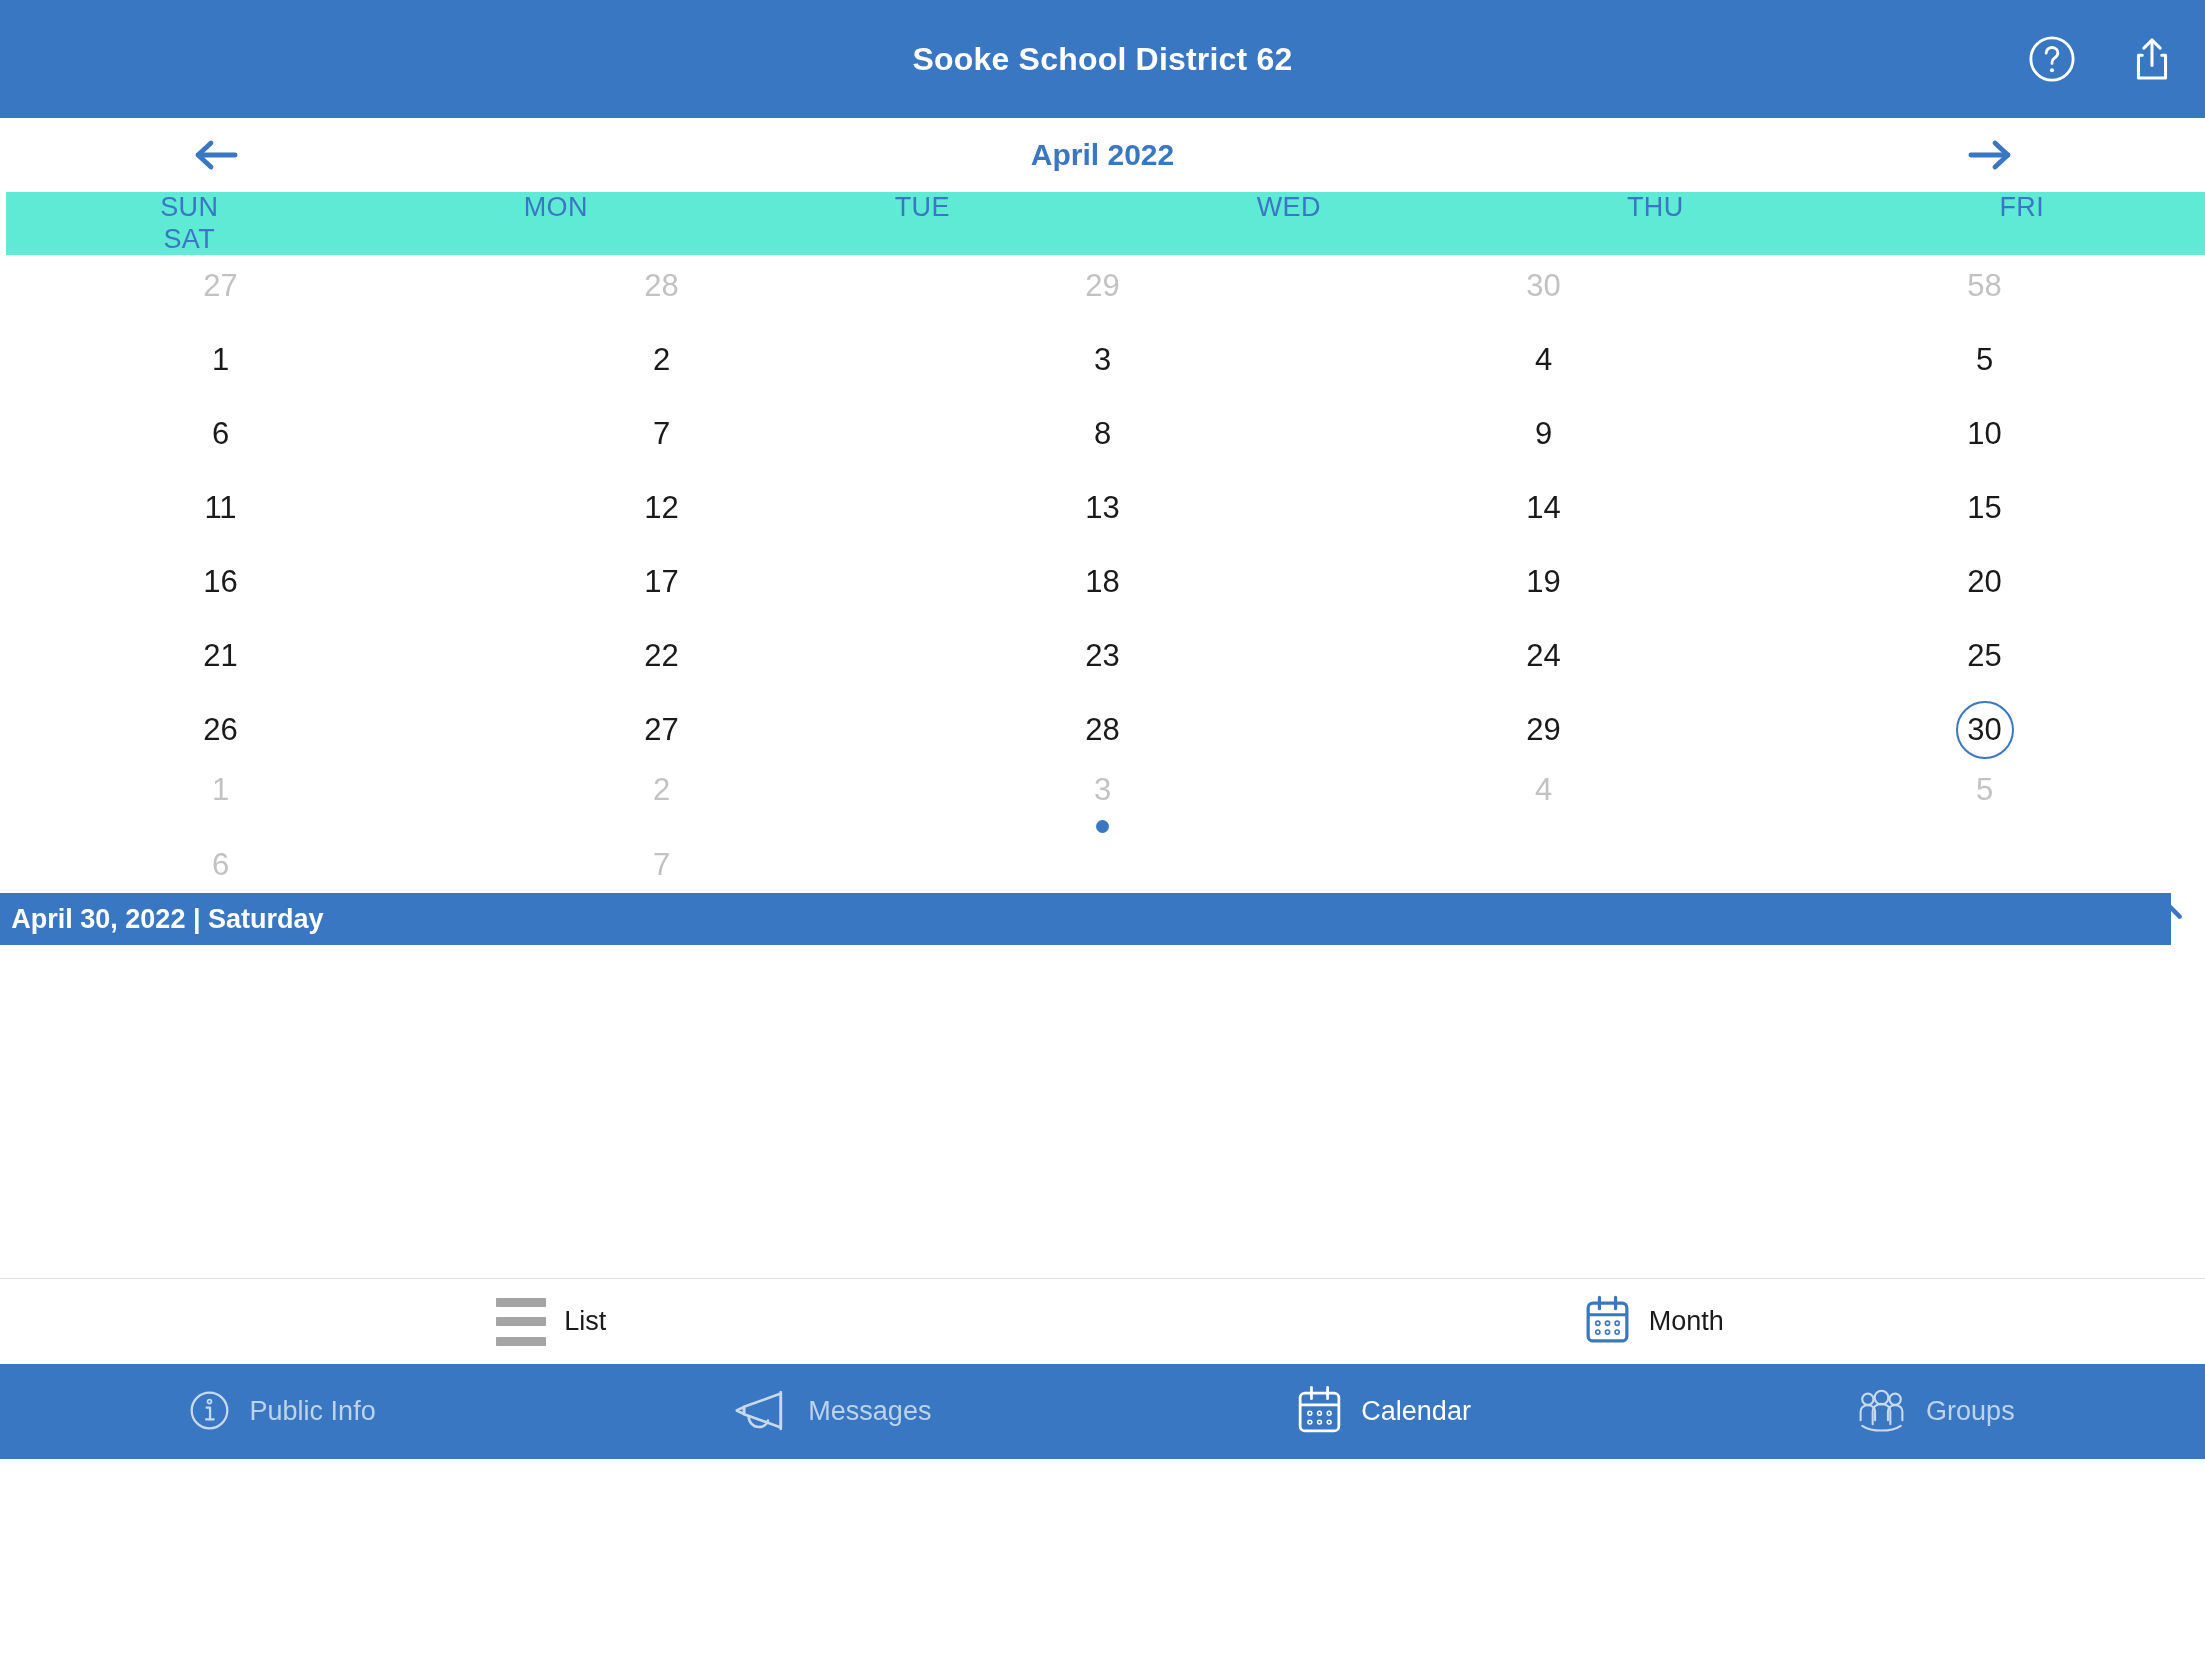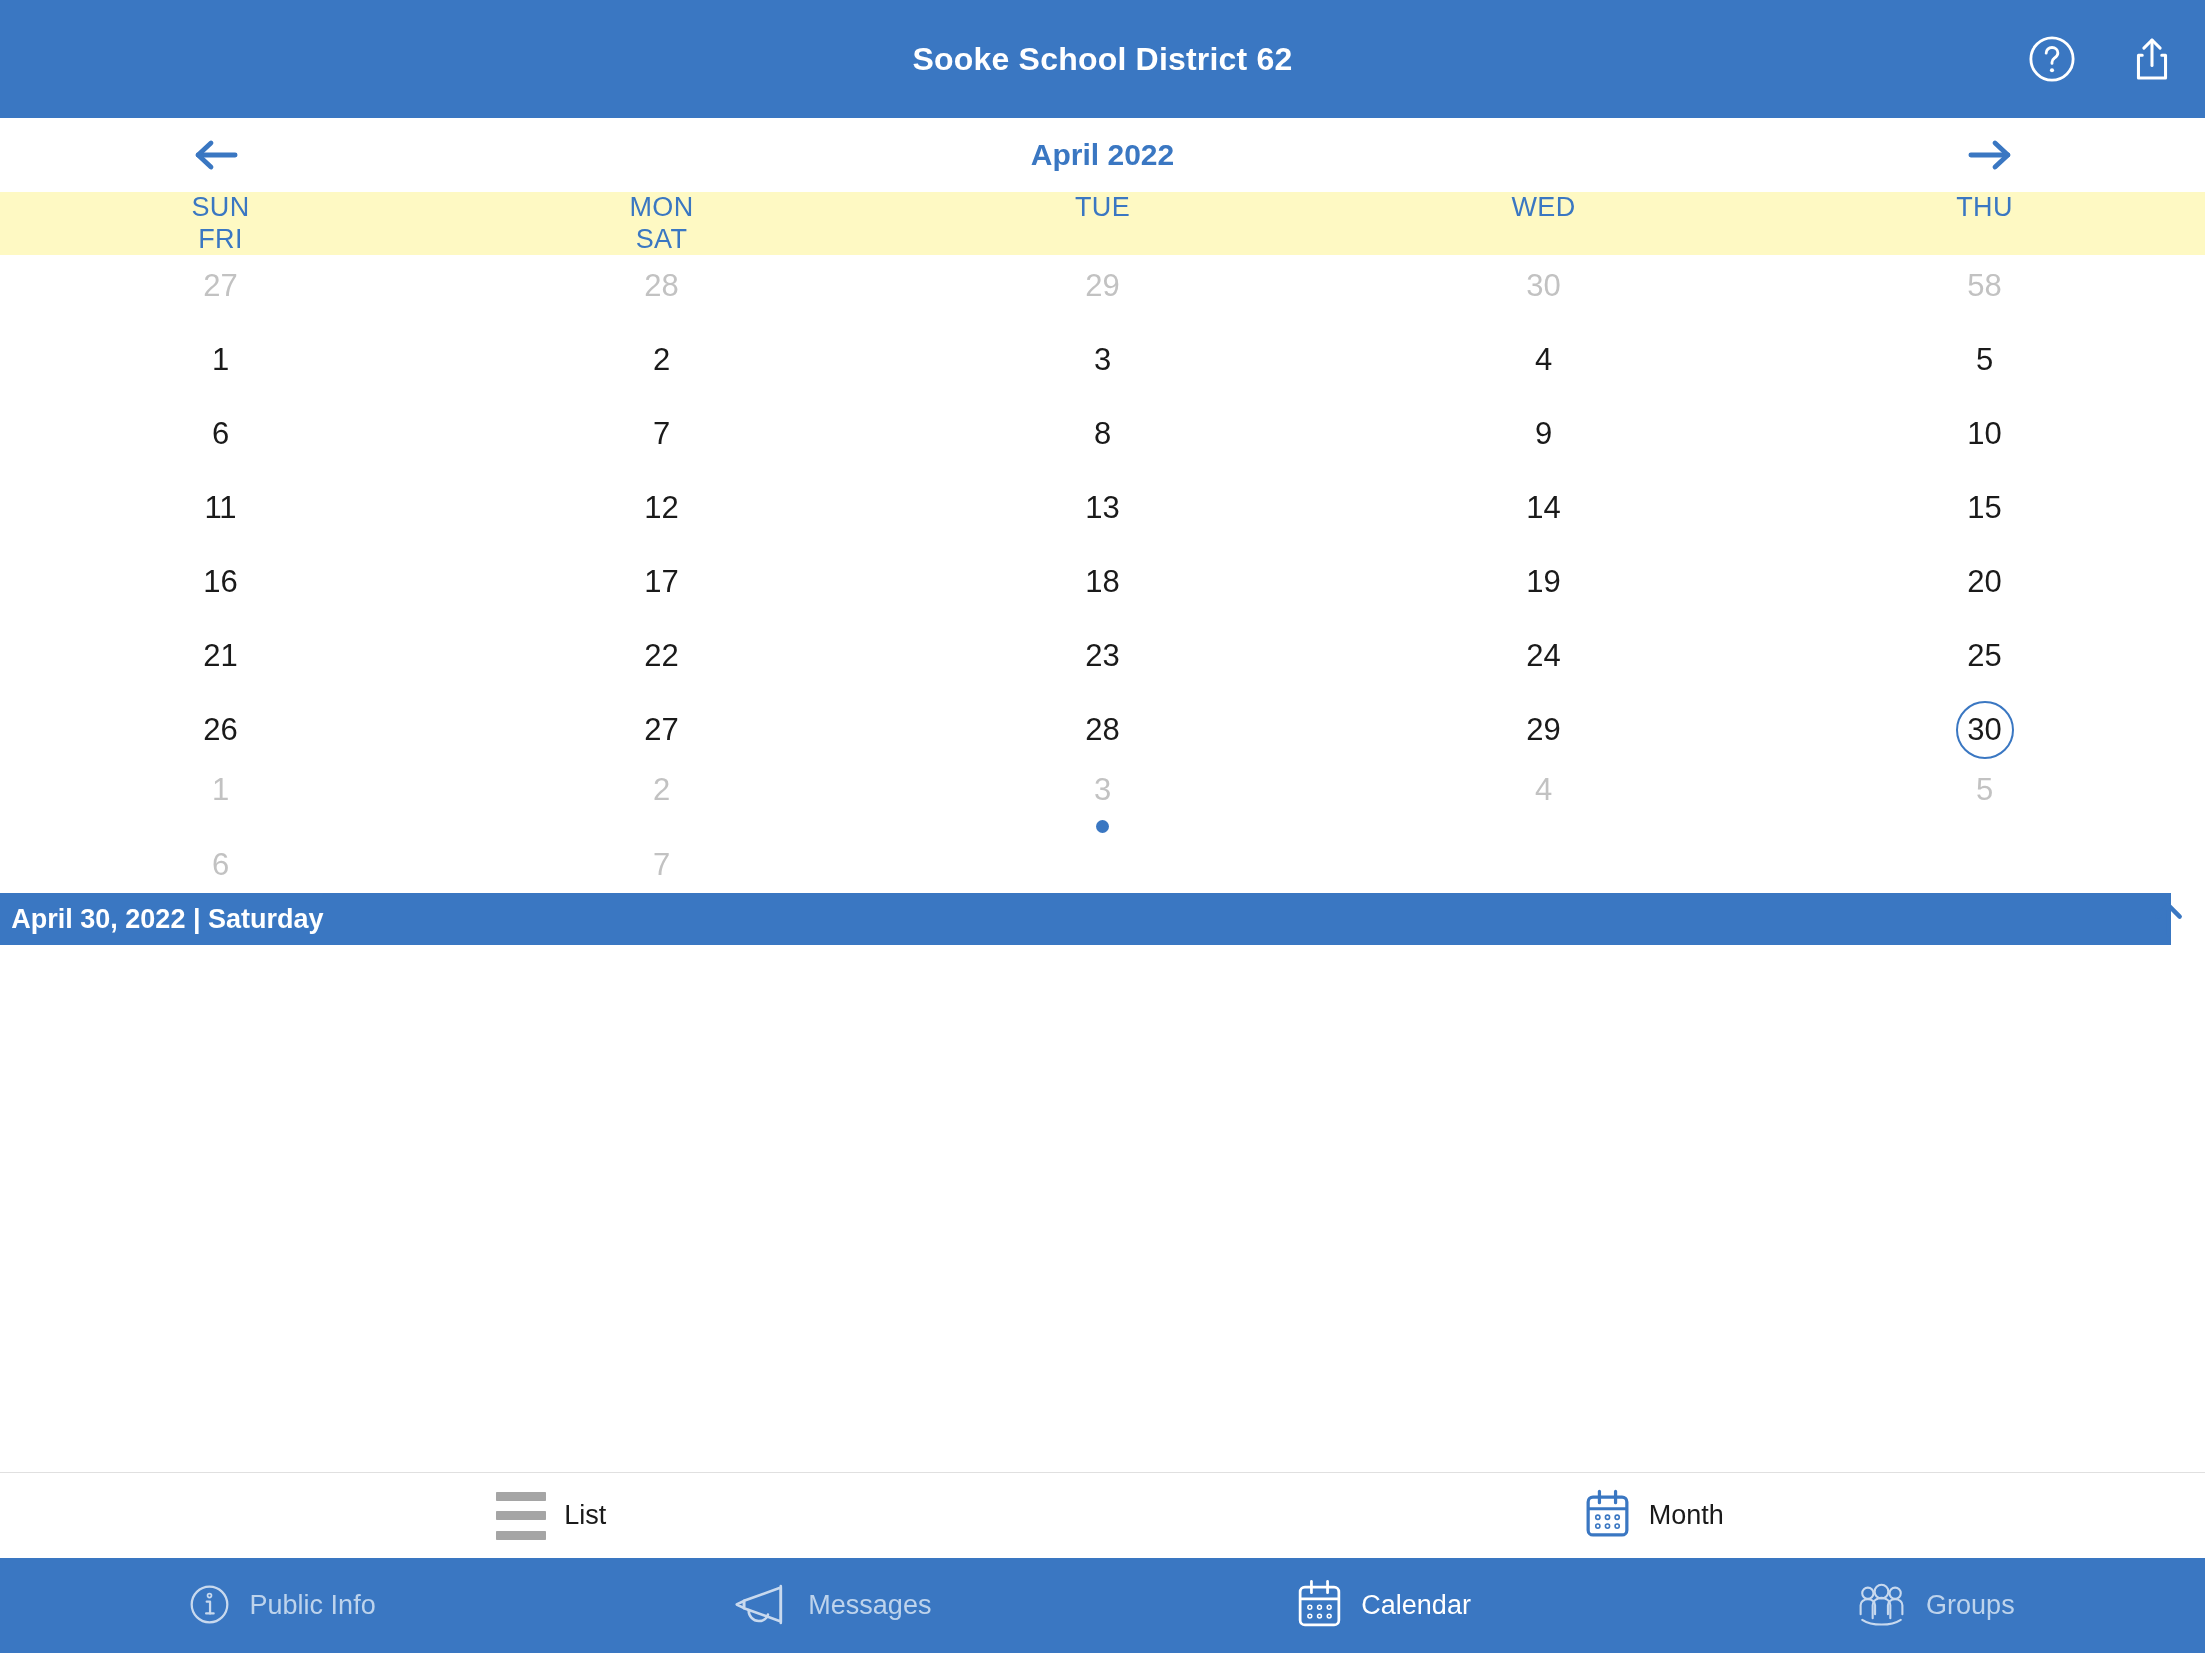--- a/index.html
+++ b/index.html
@@ -10,21 +10,21 @@
     height: 1653px;
     overflow: hidden;
     background: #ffffff;
     font-family: "Liberation Sans", sans-serif;
     -webkit-font-smoothing: antialiased;
   }
 
   #app {
     position: relative;
     width: 2205px;
-    height: 1653px;
+    height: 1459px;
     display: flex;
     flex-direction: column;
     background: #ffffff;
   }
 
   
   .topbar {
     position: relative;
     height: 118px;
     flex: 0 0 118px;
@@ -84,25 +84,26 @@
     align-items: center;
     justify-content: center;
     cursor: pointer;
   }
   .nav-arrow.prev { left: 178px; }
   .nav-arrow.next { right: 178px; }
 
   
   .weekdays {
     display: grid;
-    grid-template-columns: repeat(5, 1fr);
+    grid-template-columns: repeat(6, 1fr);
     height: 63px;
     flex: 0 0 63px;
     align-items: center;
-    background: #fef9c3;
+    background: #5eead4;
+    margin-left: 6px;
   }
   .weekday {
     text-align: center;
     color: #3a77c2;
     font-size: 27px;
     font-weight: normal;
     letter-spacing: 0.4px;
   }
 
   

